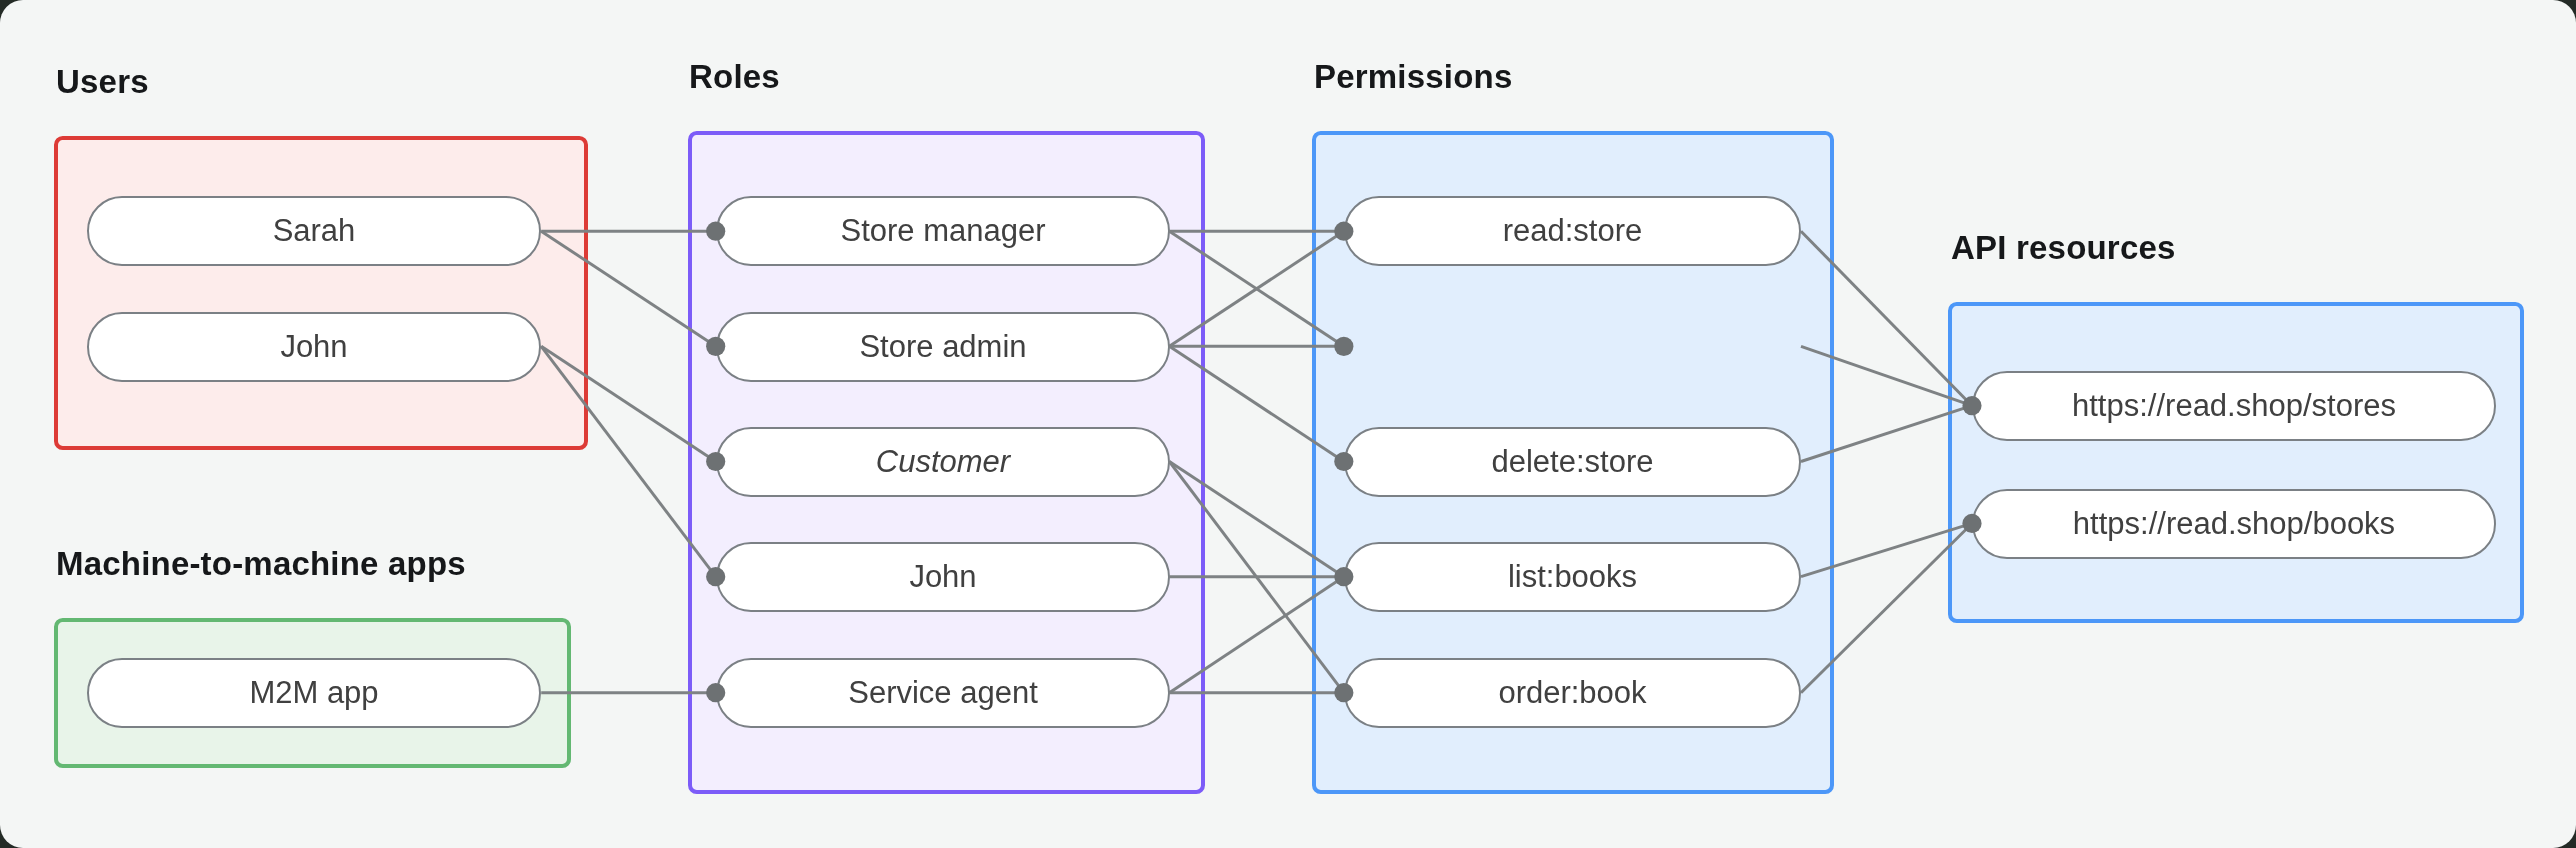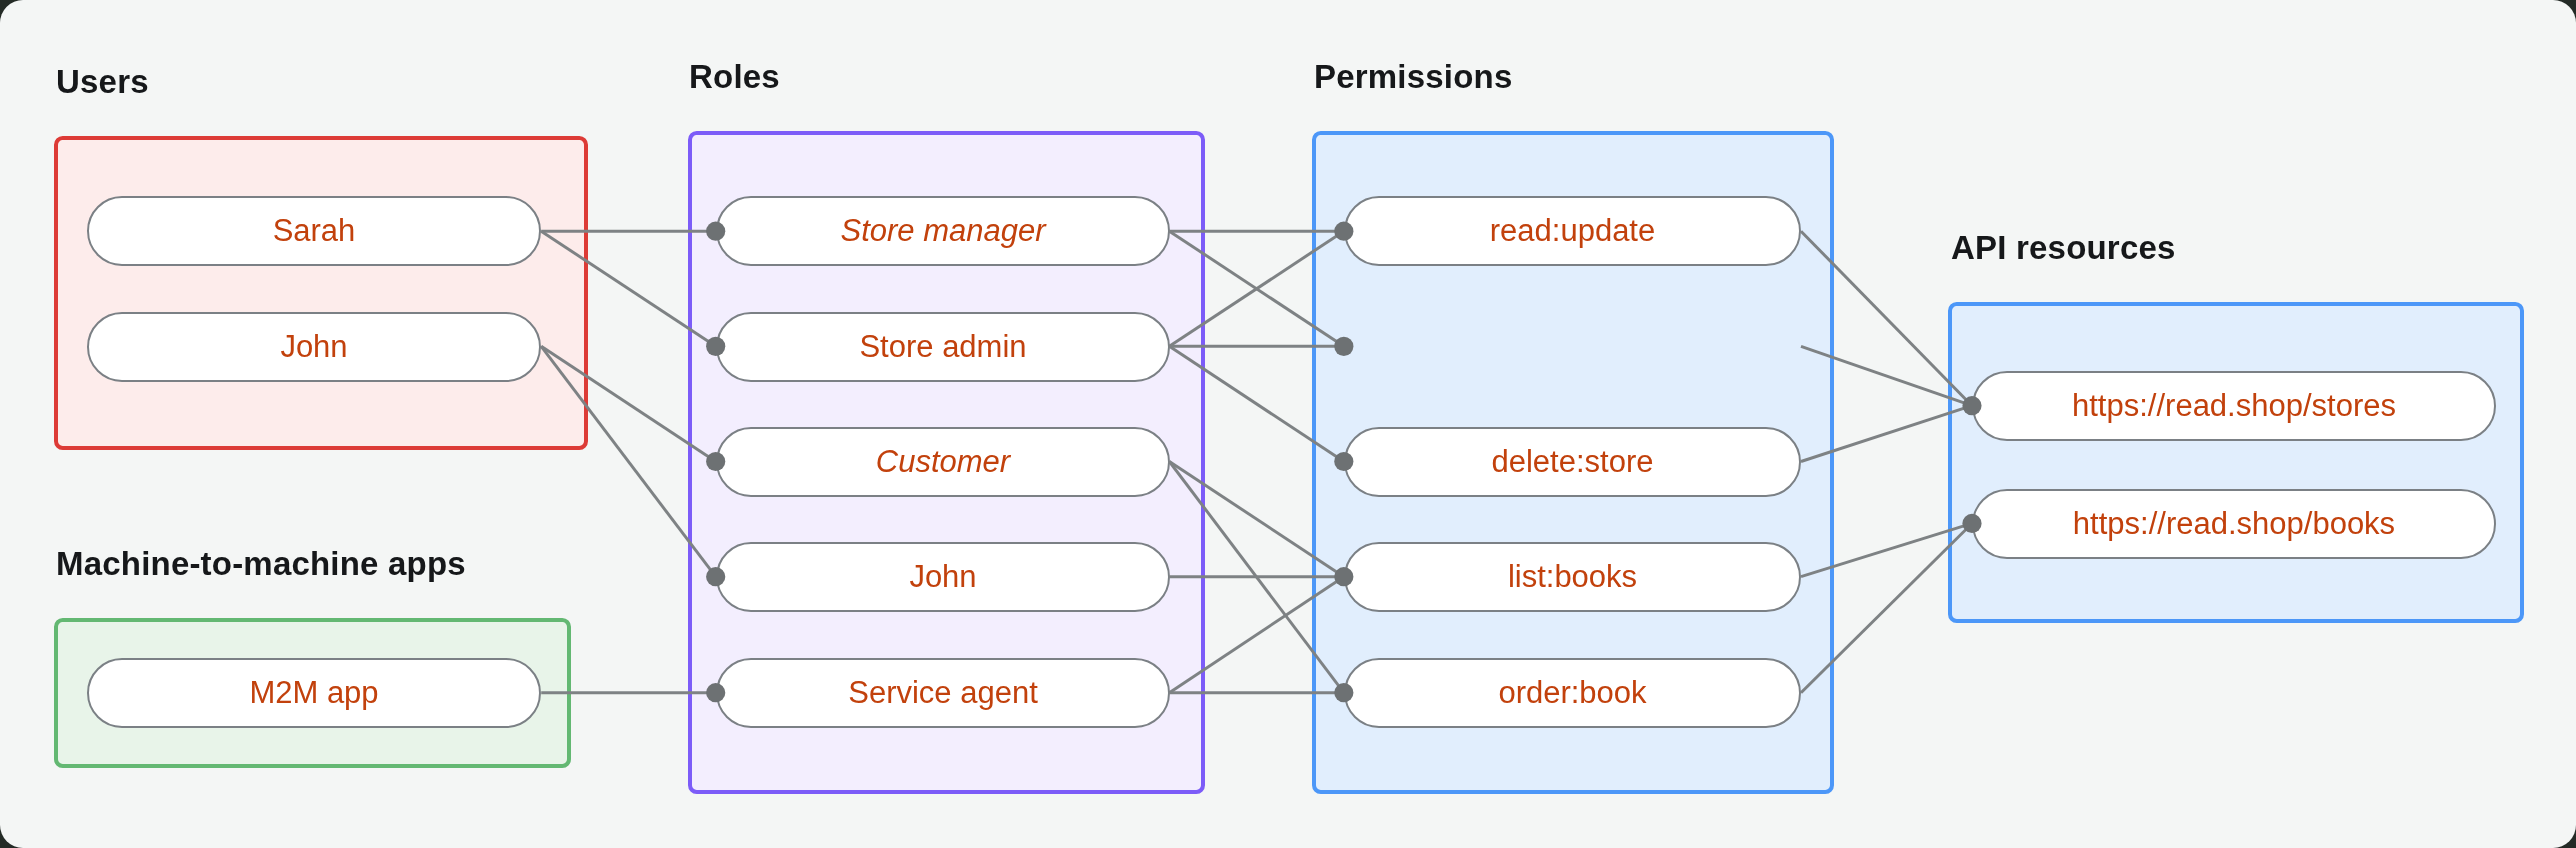--- a/index.html
+++ b/index.html
@@ -34,29 +34,29 @@
     position: absolute;
     height: 70px;
     background: #ffffff;
     border: 2.6px solid #7b8085;
     border-radius: 37px;
     box-sizing: border-box;
     display: flex;
     align-items: center;
     justify-content: center;
     font-size: 31px;
-    color: #c2410c;
+    color: #404040;
     white-space: nowrap;
     z-index: 2;
   }
   
   #node-sarah         { left: 87px;  top: 196px; width: 454px; }
   #node-john          { left: 87px;  top: 312px; width: 454px; }
   #node-m2m-app       { left: 87px;  top: 658px; width: 454px; }
-  #node-store-manager { left: 716px;  top: 196px; width: 454px; font-style: italic; }
+  #node-store-manager { left: 716px;  top: 196px; width: 454px; }
   #node-store-admin   { left: 716px;  top: 312px; width: 454px; }
   #node-customer      { left: 716px;  top: 427px; width: 454px; font-style: italic; }
   #node-guest         { left: 716px;  top: 542px; width: 454px; }
   #node-service-agent { left: 716px;  top: 658px; width: 454px; }
   #node-read-store    { left: 1344px; top: 196px; width: 457px; }
   #node-update-store  { left: 1344px; top: 312px; width: 457px; }
   #node-delete-store  { left: 1344px; top: 427px; width: 457px; }
   #node-list-books    { left: 1344px; top: 542px; width: 457px; }
   #node-order-book    { left: 1344px; top: 658px; width: 457px; }
   #node-stores        { left: 1972px; top: 371px; width: 524px; }
@@ -104,21 +104,21 @@
   <div class="pill" id="node-john">John</div>
 
   <div class="pill" id="node-m2m-app">M2M app</div>
 
   <div class="pill" id="node-store-manager">Store manager</div>
   <div class="pill" id="node-store-admin">Store admin</div>
   <div class="pill" id="node-customer">Customer</div>
   <div class="pill" id="node-guest">John</div>
   <div class="pill" id="node-service-agent">Service agent</div>
 
-  <div class="pill" id="node-read-store">read:update</div>
+  <div class="pill" id="node-read-store">read:store</div>
   <div class="pill" id="node-delete-store">delete:store</div>
   <div class="pill" id="node-list-books">list:books</div>
   <div class="pill" id="node-order-book">order:book</div>
 
   <div class="pill" id="node-stores">https://read.shop/stores</div>
   <div class="pill" id="node-books">https://read.shop/books</div>
 
   <svg id="edges-svg" xmlns="http://www.w3.org/2000/svg" viewBox="0 0 2952 972" width="2576" height="848">
       <line x1="620" y1="265" x2="820" y2="265" stroke="#7e8284" stroke-width="3.4"></line>
       <line x1="620" y1="265" x2="820" y2="397" stroke="#7e8284" stroke-width="3.4"></line>

